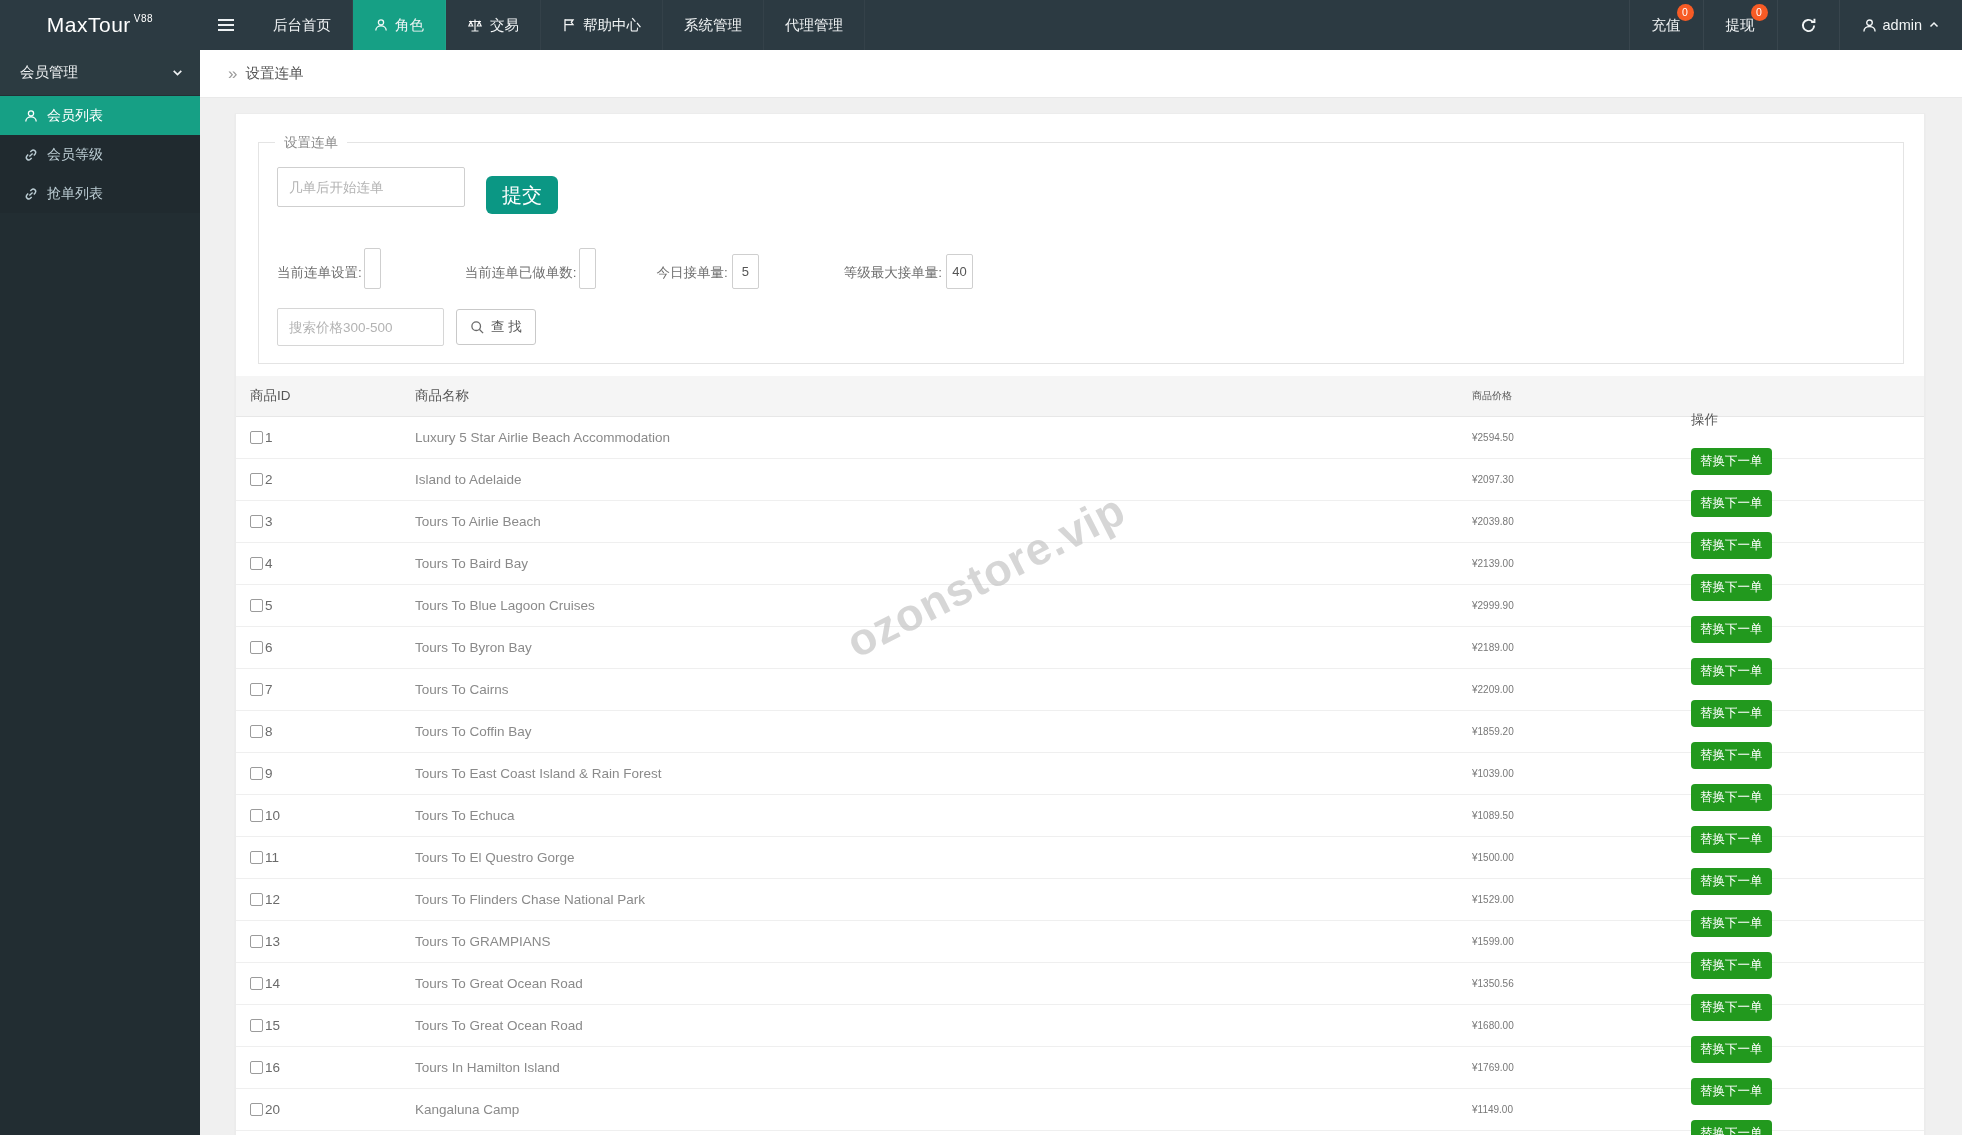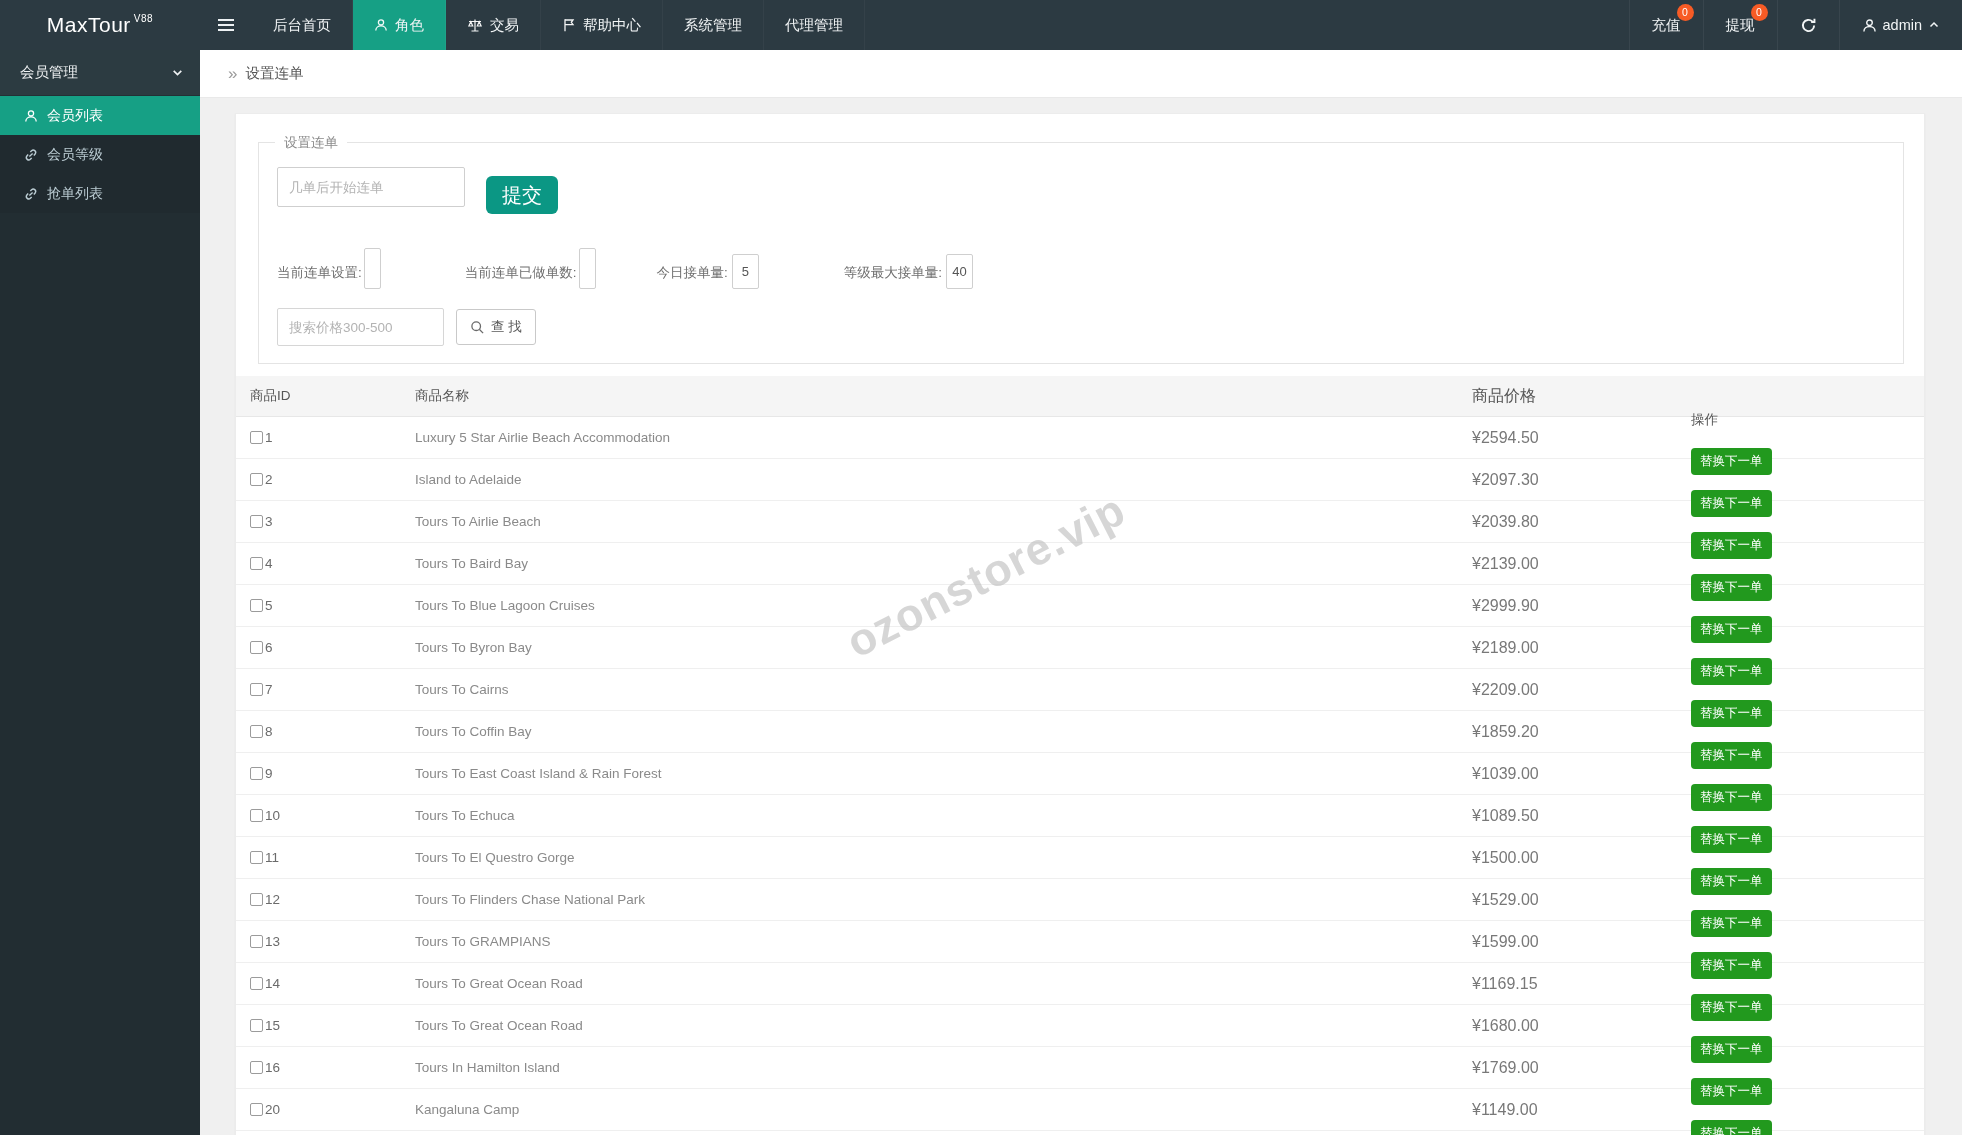--- a/index.html
+++ b/index.html
@@ -64,21 +64,21 @@
   .btn-search{margin-left:12px; height:36px; padding:0 13px; background:#fff; border:1px solid #c9c9c9; border-radius:3px; color:#585858; font-size:13.5px; display:flex; align-items:center; gap:6px; cursor:pointer; font-family:Liberation Sans, sans-serif;}
   .btn-search .mag{color:#6a6a6a;}
 
   
   .table{margin-top:12px;}
   .thead{display:flex; align-items:center; height:41px; background:#f5f5f5; border-bottom:1px solid #e7e7e7; color:#555; font-size:13.5px;}
   .trow{display:flex; align-items:center; height:42px; border-bottom:1px solid #efefef; background:#fff;}
   .c1{width:179px; padding-left:14px; display:flex; align-items:center;}
   .c2{flex:1; color:#8a8a8a; font-size:13.5px;}
   .thead .c2{color:#555;}
-  .c3{width:219px; color:#787878; font-size:16px;}
+  .c3{width:219px; color:#787878; font-size:10px;}
   .thead .c3{color:#555;}
   .c4{width:233px;margin-top:47px;}
   .cb{display:inline-block; width:13px; height:13px; border:1px solid #9b9b9b; border-radius:2px; background:#fff; margin-right:2px; cursor:pointer; flex:none;}
   .rid{color:#6b6b6b; font-size:13.5px;}
   .btn-green{background:var(--action-green); color:#fff; border:none; border-radius:4px; font-size:12.5px; padding:5px 9px; cursor:pointer; font-family:Liberation Sans, sans-serif;}
   .trow.partial{height:18px; border-bottom:none; align-items:flex-start;}
 
   
   .watermark{position:absolute; left:750px; top:462px; transform:translate(-50%,-50%) rotate(-27deg); font-size:45px; font-weight:bold; color:#bcbcbc; opacity:.6; letter-spacing:1px; white-space:nowrap; pointer-events:none; z-index:5;}
 </style>
@@ -377,21 +377,21 @@
             <div class="c2">Tours To GRAMPIANS</div>
             <div class="c3">¥1599.00</div>
             <div class="c4"><button class="btn-green">替换下一单</button></div>
           </div>
           <div class="trow">
             <div class="c1">
               <span class="cb"></span>
               <span class="rid">14</span>
             </div>
             <div class="c2">Tours To Great Ocean Road</div>
-            <div class="c3">¥1169.15</div>
+            <div class="c3">¥1350.56</div>
             <div class="c4"><button class="btn-green">替换下一单</button></div>
           </div>
           <div class="trow">
             <div class="c1">
               <span class="cb"></span>
               <span class="rid">15</span>
             </div>
             <div class="c2">Tours To Great Ocean Road</div>
             <div class="c3">¥1680.00</div>
             <div class="c4"><button class="btn-green">替换下一单</button></div>

